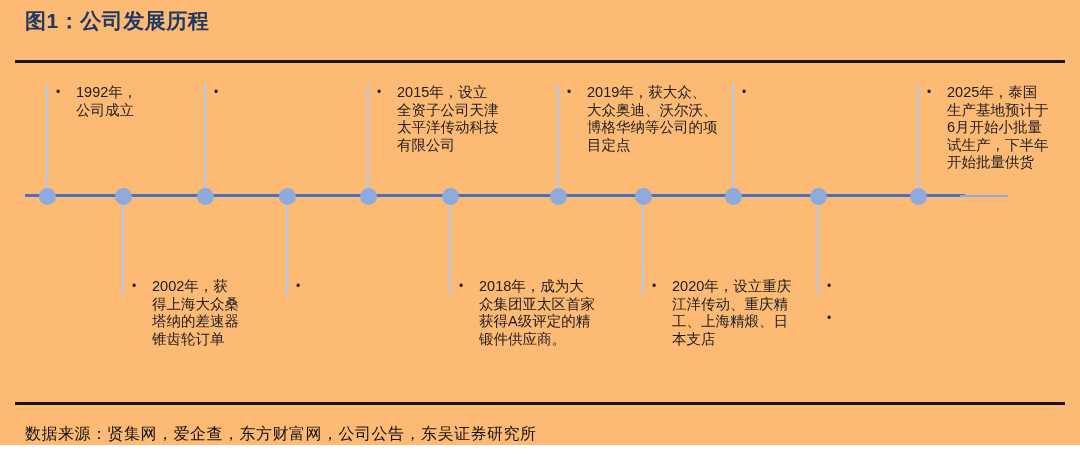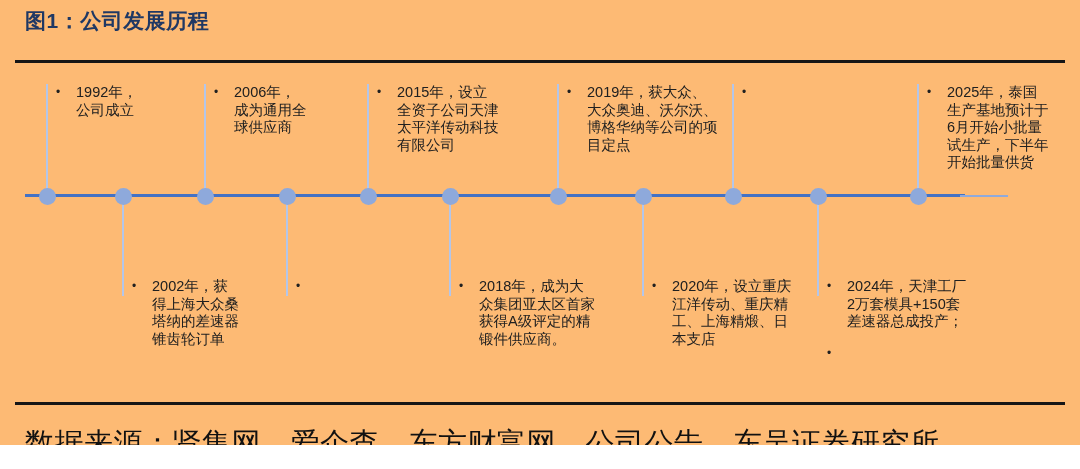--- a/index.html
+++ b/index.html
@@ -18,21 +18,21 @@
   .tl-tail{position:absolute;left:960px;top:194.5px;width:48px;height:2.5px;background:#8FAADC;}
   .tl-dot{position:absolute;top:188px;width:17px;height:17px;border-radius:50%;background:#8EA9DB;}
   .conn{position:absolute;width:2px;background:#B3C6EA;}
   .conn.up{top:84px;height:111px;}
   .conn.down{top:197px;height:99px;}
   .event{position:absolute;color:#202020;font-size:14.5px;line-height:17.5px;}
   .event .bullet-item{display:grid;grid-template-columns:24px 1fr;align-items:start;}
   .event .bullet{font-size:12px;line-height:17.5px;color:#202020;padding-left:4px;}
   .event .mt{margin-top:14px;}
   .source-line{
-    position:absolute;left:25px;top:424px;font-size:29px;color:#111111;
+    position:absolute;left:25px;top:424px;font-size:16px;color:#111111;
     white-space:nowrap;letter-spacing:0.5px;
   }
 </style>
 </head>
 <body>
 
 <div class="canvas">
 
   <div class="fig-title">图1：公司发展历程</div>
 
@@ -68,21 +68,20 @@
 
   <div class="event top" style="left:52px;top:84px;width:92px">
     <div class="bullet-item">
       <span class="bullet">•</span>
       <span class="bullet-text">1992年，公司成立</span>
     </div>
   </div>
   <div class="event top" style="left:210px;top:84px;width:99px">
     <div class="bullet-item">
       <span class="bullet">•</span>
-      <span class="bullet-text">2006年，成为通用全球供应商</span>
     </div>
   </div>
   <div class="event top" style="left:373px;top:84px;width:128px">
     <div class="bullet-item">
       <span class="bullet">•</span>
       <span class="bullet-text">2015年，设立全资子公司天津太平洋传动科技有限公司</span>
     </div>
   </div>
   <div class="event top" style="left:563px;top:84px;width:156px">
     <div class="bullet-item">
@@ -121,21 +120,20 @@
   </div>
   <div class="event bottom" style="left:648px;top:278px;width:145px">
     <div class="bullet-item">
       <span class="bullet">•</span>
       <span class="bullet-text">2020年，设立重庆江洋传动、重庆精工、上海精煅、日本支店</span>
     </div>
   </div>
   <div class="event bottom" style="left:823px;top:278px;width:146px">
     <div class="bullet-item">
       <span class="bullet">•</span>
-      <span class="bullet-text">2024年，天津工厂2万套模具+150套差速器总成投产；</span>
     </div>
     <div class="bullet-item mt">
       <span class="bullet">•</span>
     </div>
   </div>
 
   <div class="source-line">数据来源：贤集网，爱企查，东方财富网，公司公告，东吴证券研究所</div>
 
 </div>
 

